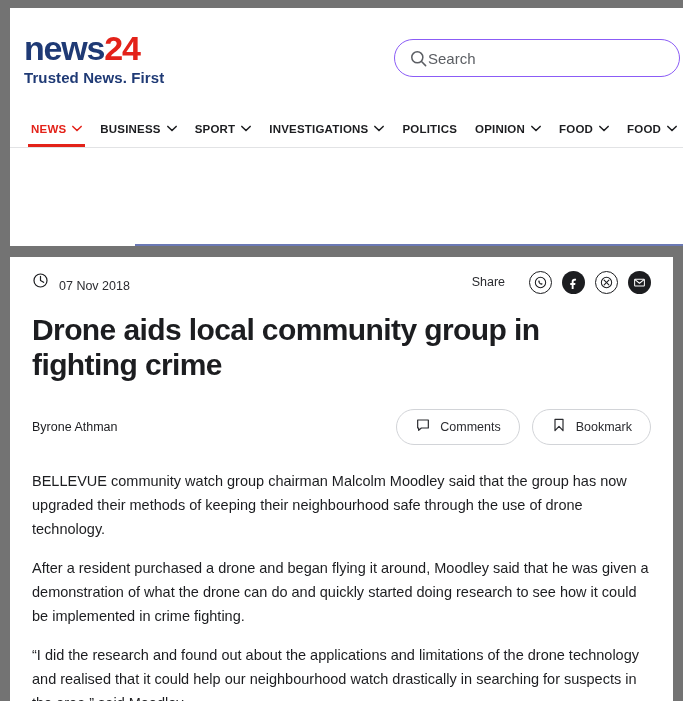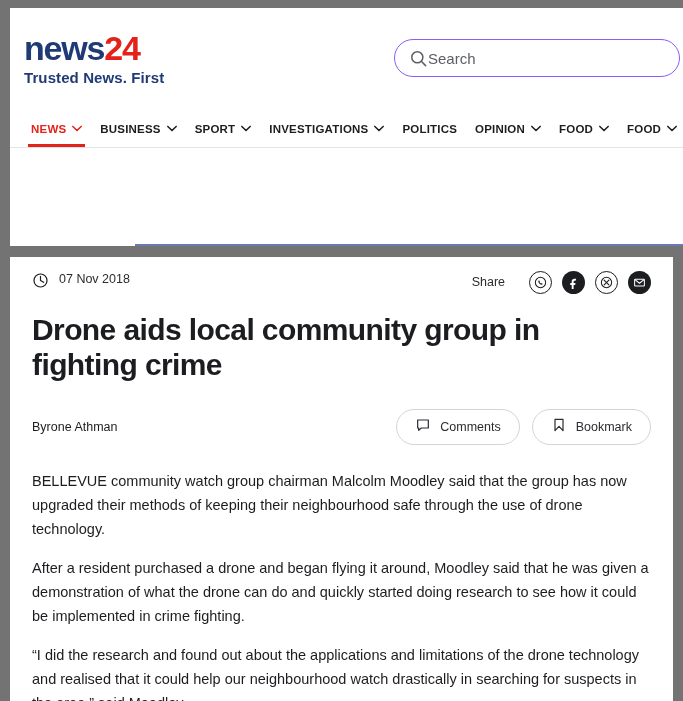--- a/index.html
+++ b/index.html
@@ -152,21 +152,21 @@
     background: #ffffff;
     padding: 0 22px;
   }
 
   .meta-row {
     display: flex;
     align-items: center;
     justify-content: space-between;
     height: 50px;
   }
-  .date-wrap { display: flex; align-items: flex-start; gap: 10px; }
+  .date-wrap { display: flex; align-items: flex-end; gap: 10px; }
   .date-text { font-size: 12.5px; color: #2b2c30; }
 
   .share-wrap { display: flex; align-items: center; gap: 10px; }
   .share-label { font-size: 12.5px; color: #2b2c30; margin-right: 14px; }
   .share-icon {
     width: 23px; height: 23px;
     border-radius: 50%;
     display: flex; align-items: center; justify-content: center;
     cursor: pointer;
   }

